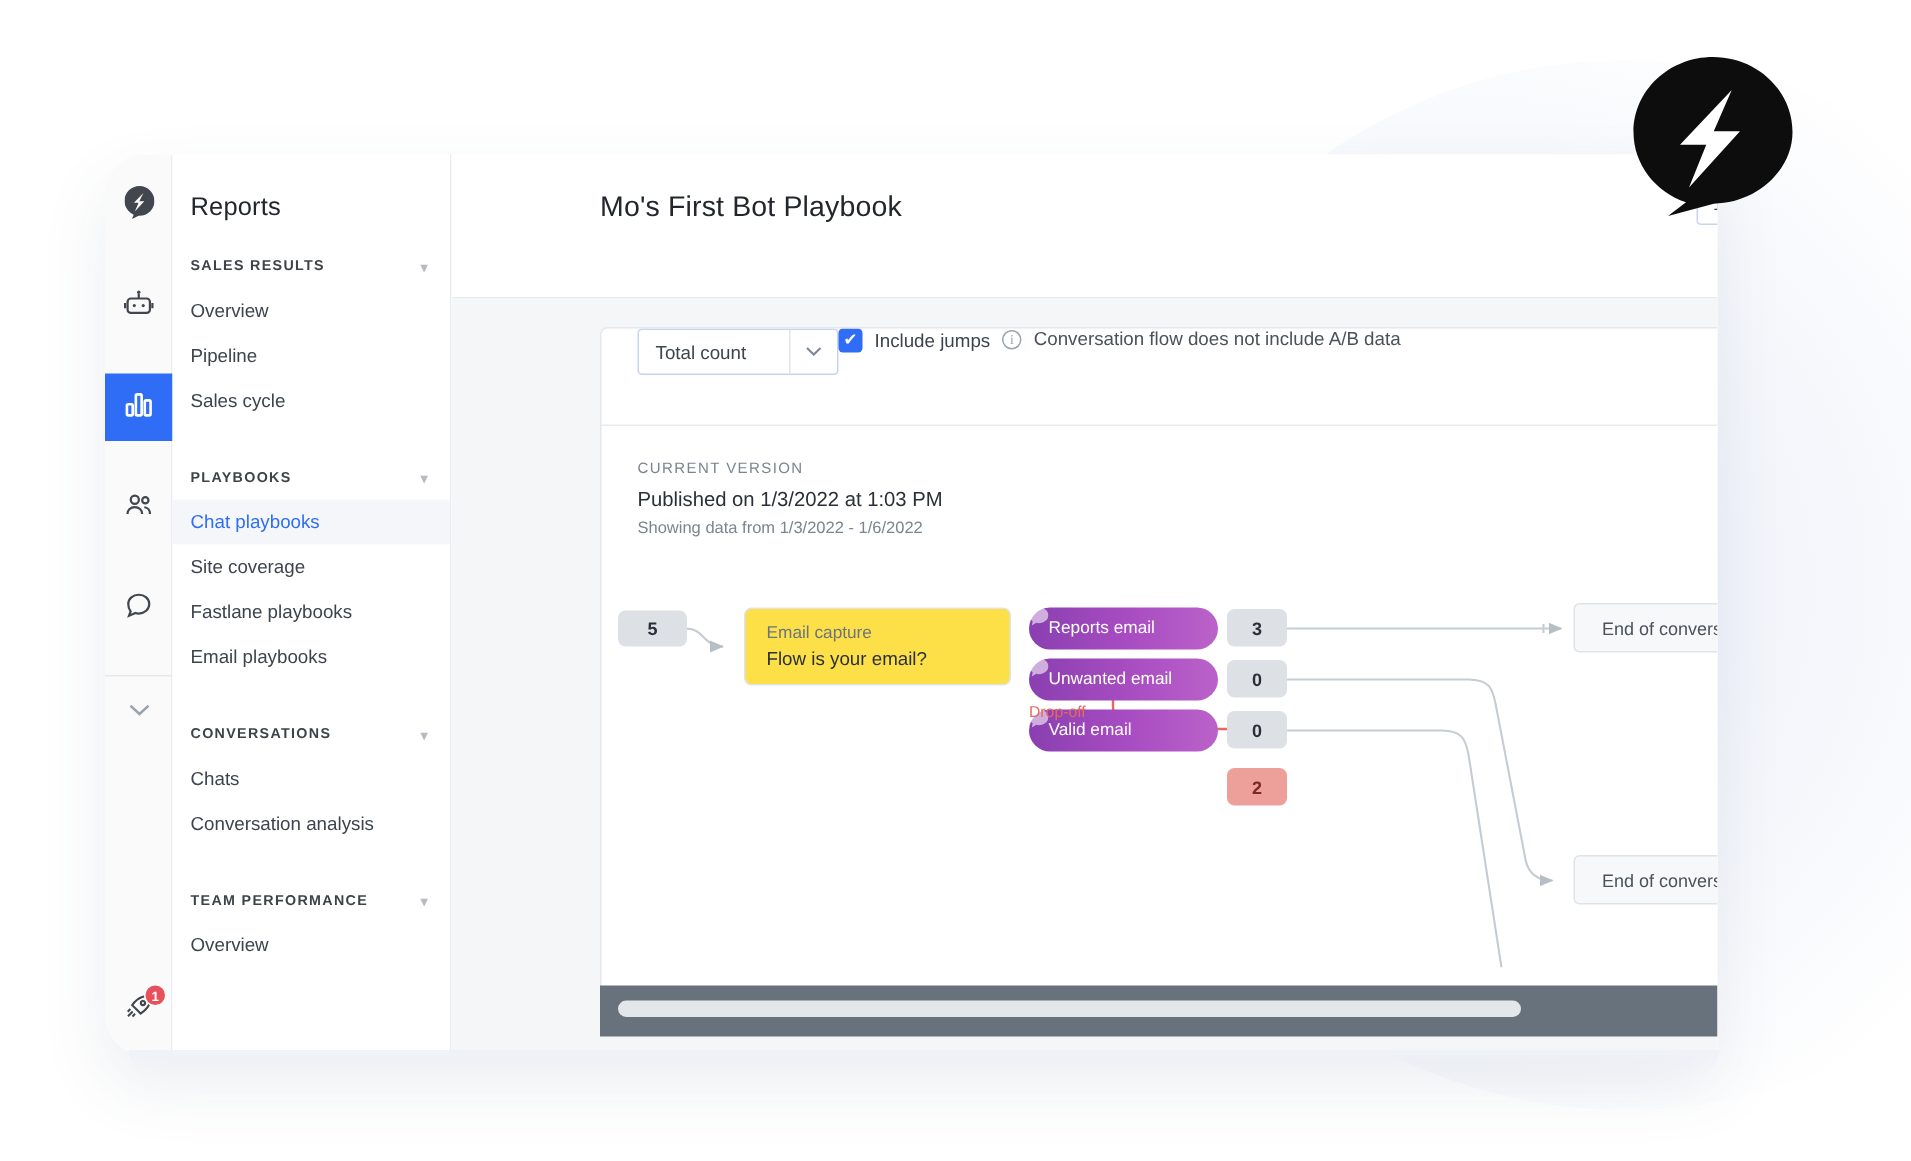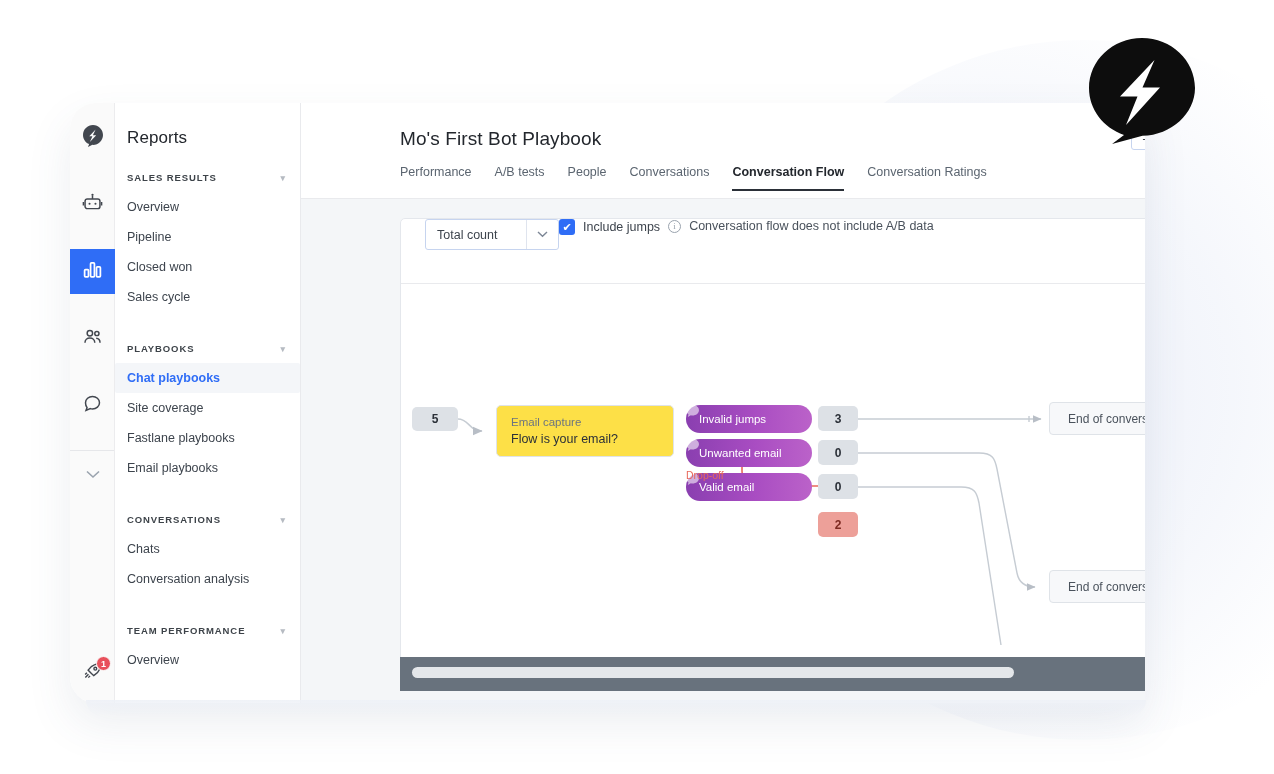--- a/index.html
+++ b/index.html
@@ -103,21 +103,21 @@
     color: #3d4349; text-transform: uppercase;
     margin-bottom: 9px;
     margin-top: 15px;
   }
   .nav-group-head .chev { color: #b6bbc2; font-size: 9px; }
   .nav-item {
     font-size: 12.5px; color: #3d444d;
     padding: 7px 12px; line-height: 16px;
   }
   .nav-item.active {
-    background: #f4f6f9; color: #2f6df6; font-weight: bold;
+    background: #f4f6f9; color: #2f6df6; font-weight: normal;
     border-radius: 2px;
   }
   .nav-gap { height: 16px; }
 
   
   #main {
     position: absolute; left: 231px; top: 0;
     width: 844px; height: 600px;
     background: #fff;
     overflow: hidden;
@@ -355,21 +355,20 @@
 
     <div id="nav">
       <div class="nav-title">Reports</div>
 
       <div class="nav-group-head">
         <span>SALES RESULTS</span>
         <span class="chev">▾</span>
       </div>
       <div class="nav-item">Overview</div>
       <div class="nav-item">Pipeline</div>
-      <div class="nav-item">Closed won</div>
       <div class="nav-item">Sales cycle</div>
       <div class="nav-gap"></div>
 
       <div class="nav-group-head">
         <span>PLAYBOOKS</span>
         <span class="chev">▾</span>
       </div>
       <div class="nav-item active">Chat playbooks</div>
       <div class="nav-item">Site coverage</div>
       <div class="nav-item">Fastlane playbooks</div>
@@ -390,28 +389,20 @@
       </div>
       <div class="nav-item">Overview</div>
     </div>
 
     <div id="main">
 
       <div class="page-title">Mo's First Bot Playbook</div>
 
       <div class="date-field">12/30/2</div>
 
-      <div class="tabs">
-        <div class="tab">Performance</div>
-        <div class="tab">A/B tests</div>
-        <div class="tab">People</div>
-        <div class="tab">Conversations</div>
-        <div class="tab active">Conversation Flow</div>
-        <div class="tab">Conversation Ratings</div>
-      </div>
       <div class="tabs-rule"></div>
 
       <div id="content-bg"></div>
 
       <div id="card">
 
         <div class="card-toolbar">
           <div class="select">
             <span class="sel-label">Total count</span>
             <span class="sel-div">
@@ -425,20 +416,25 @@
             <span class="chk">✔</span>
             <span class="chk-label">Include jumps</span>
           </div>
 
           <div class="info-wrap">
             <span class="info-icon">i</span>
             <span class="info-text">Conversation flow does not include A/B data</span>
           </div>
         </div>
 
+        <div class="version-block">
+          <div class="ver-kicker">CURRENT VERSION</div>
+          <div class="ver-title">Published on 1/3/2022 at 1:03 PM</div>
+          <div class="ver-sub">Showing data from 1/3/2022 - 1/6/2022</div>
+        </div>
 
         <div id="flow">
 
           <svg width="830" height="248">
             <defs>
               <marker id="arr-gray" markerWidth="7" markerHeight="7" refX="6" refY="3.2" orient="auto">
                 <path d="M0,0.4 L6.4,3.2 L0,6 z" fill="#b8bec6"></path>
               </marker>
               <marker id="arr-red" markerWidth="7" markerHeight="7" refX="6" refY="3.2" orient="auto">
                 <path d="M0,0.4 L6.4,3.2 L0,6 z" fill="#e8685a"></path>
@@ -458,21 +454,21 @@
           </svg>
 
           <div class="node count-chip" style="left:11px; top:10px; width:46px; height:24px;">5</div>
 
           <div class="node msg-box" style="left:95px; top:8px; width:178px;">
             <div class="msg-title">Email capture</div>
             <div class="msg-body">Flow is your email?</div>
           </div>
 
           <div class="node pill" style="left:285px; top:8px;">
-            <span>Invalid jumps</span>
+            <span>Reports email</span>
             <span class="bubble">
               <svg width="13" height="12" viewBox="0 0 14 13" fill="#ffffff" opacity=".8">
                 <path d="M7 0C3.1 0 0 2.5 0 5.6c0 1.8 1 3.3 2.6 4.3L2 13l3.2-1.9c.6.1 1.2.2 1.8.2 3.9 0 7-2.5 7-5.7S10.9 0 7 0z"></path>
               </svg>
             </span>
           </div>
           <div class="node pill" style="left:285px; top:42px;">
             <span>Unwanted email</span>
             <span class="bubble">
               <svg width="13" height="12" viewBox="0 0 14 13" fill="#ffffff" opacity=".8">

